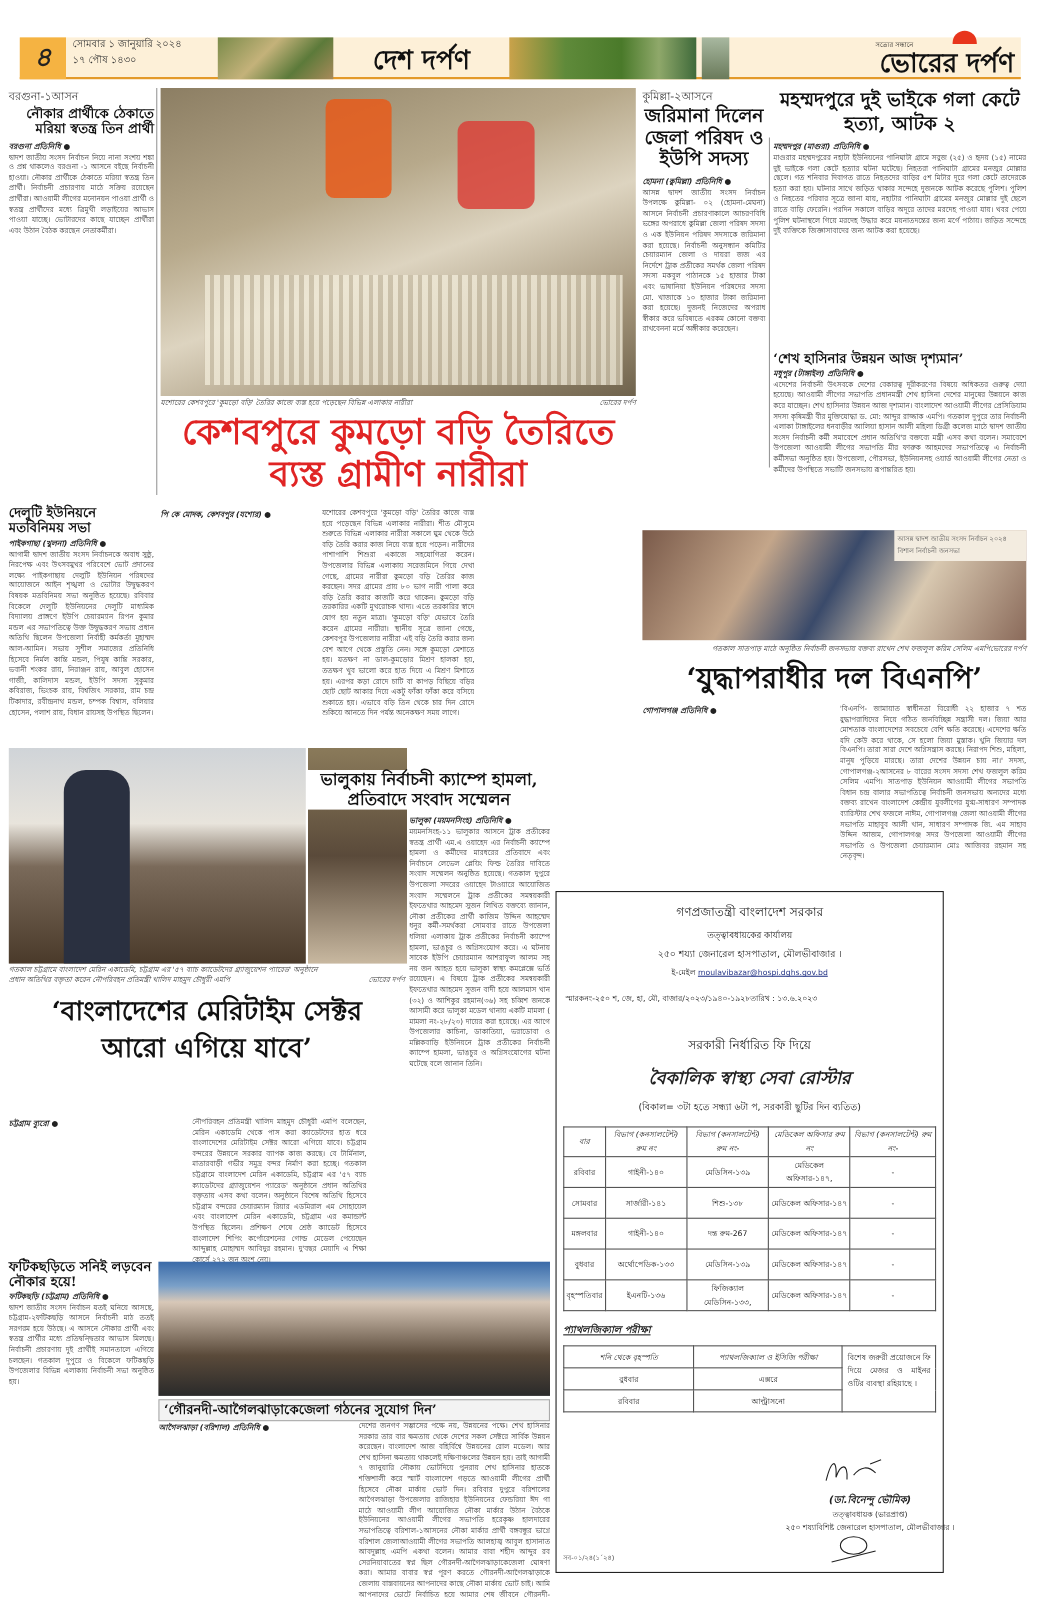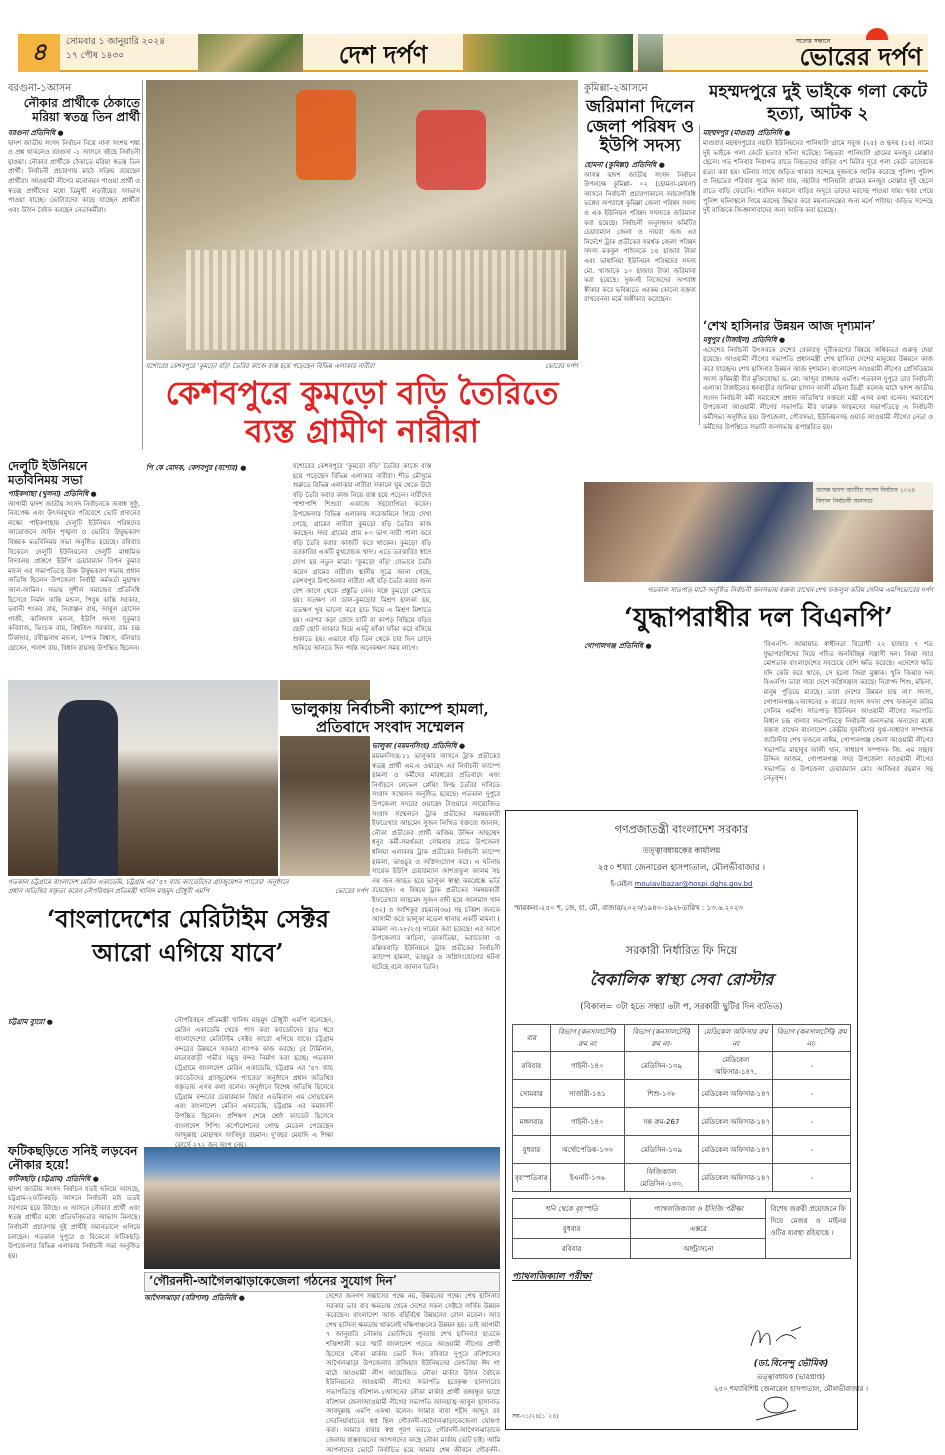--- a/index.html
+++ b/index.html
@@ -213,40 +213,40 @@
           <td>বৃহস্পতিবার</td>
             <td>ইএনটি-১৩৬</td>
             <td>ফিজিক্যাল মেডিসিন-১৩৩,</td>
             <td>মেডিকেল অফিসার-১৪৭</td>
             <td>-</td>
         </tr>
       </tbody>
     </table>
   </div>
 
+  <div style="padding:0 6px;margin-top:10px;font-size:9px;font-style:italic;font-weight:bold;text-decoration:underline">প্যাথলজিক্যাল পরীক্ষা</div>
   <div style="padding:0 6px;margin-top:6px">
     <table>
       <tbody>
           <tr style="height:20px">
         <th style="width:35%">শনি থেকে বৃহস্পতি</th>
         <th style="width:40%">প্যাথলজিক্যাল ও ইসিজি পরীক্ষা</th>
         <td rowspan="3" style="text-align:justify;vertical-align:top;padding:4px">বিশেষ জরুরী প্রয়োজনে ফি দিয়ে মেজর ও মাইনর ওটির ব্যবস্থা রহিয়াছে ।</td>
       </tr>
       <tr style="height:20px">
         <td>বুধবার</td>
         <td>এক্সরে</td>
       </tr>
       <tr style="height:20px">
         <td>রবিবার</td>
         <td>আল্ট্রাসনো</td>
       </tr>
     </tbody>
       </table>
   </div>
-  <div style="padding:0 6px;margin-top:10px;font-size:9px;font-style:italic;font-weight:bold;text-decoration:underline">প্যাথলজিক্যাল পরীক্ষা</div>
 
   <div class="abs" style="left:240px;top:510px;width:60px;height:30px">
     <svg width="60" height="30" viewBox="0 0 60 30">
         <path d="M5 25 C10 5,15 5,14 22 C18 10,25 8,24 24 M30 20 Q40 8 50 18 M45 10 L55 6" stroke="#222" fill="none" stroke-width="1"></path>
       </svg>
   </div>
   <div class="abs c" style="left:150px;top:545px;width:270px;font-size:9px;font-style:italic;font-weight:bold">(ডা.বিনেন্দু ভৌমিক)</div>
   <div class="abs c" style="left:150px;top:560px;width:270px;font-size:7px">তত্ত্বাবধায়ক (ভারপ্রাপ্ত)</div>
   <div class="abs c" style="left:150px;top:572px;width:270px;font-size:7px">২৫০ শয্যাবিশিষ্ট জেনারেল হাসপাতাল, মৌলভীবাজার ।</div>
   <div class="abs" style="left:245px;top:584px;width:50px;height:28px">

